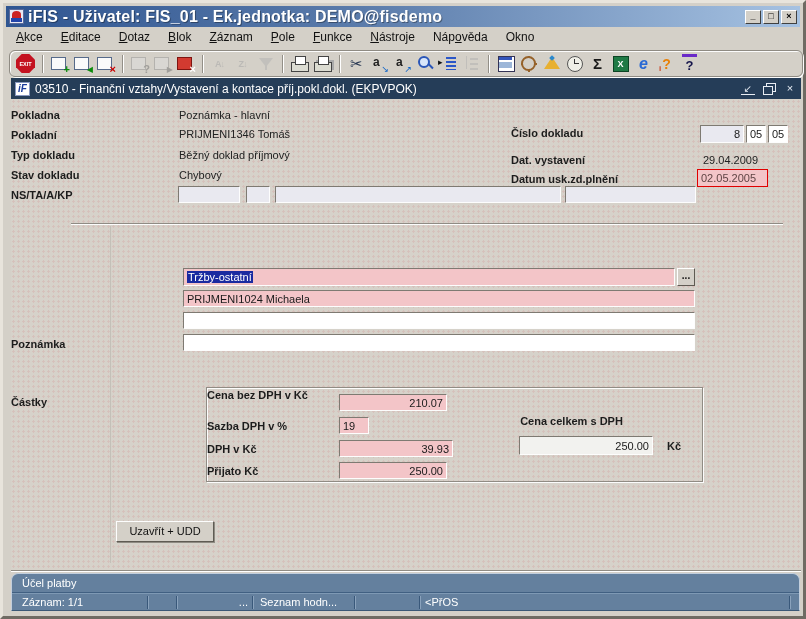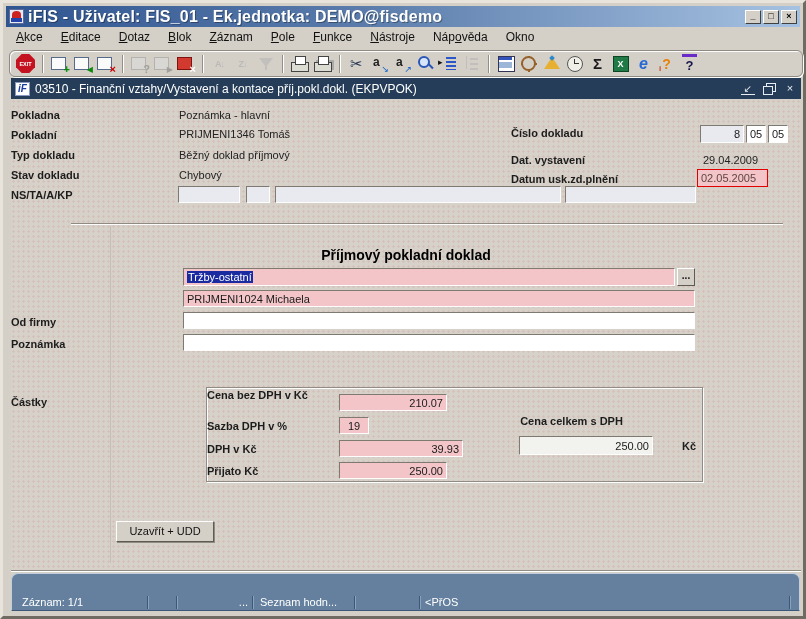--- a/index.html
+++ b/index.html
@@ -255,56 +255,57 @@
 
     <span class="flabel" style="left:500px;top:55px;width:179px">Dat. vystavení</span>
     <span class="fval" style="left:692px;top:55px">29.04.2009</span>
 
     <span class="flabel" style="left:500px;top:74px;width:179px">Datum usk.zd.plnění</span>
     <span class="field reqdate" style="left:686px;top:70px;width:71px;height:18px">02.05.2005</span>
 
     <div class="hdivider"></div>
     <div class="vfaint"></div>
 
-    <div class="heading">Příjmový pokladní doklad</div>
 
     <span class="field pink" style="left:172px;top:169px;width:492px;height:18px"><span class="sel">Tržby-ostatní</span></span>
     <span class="lovbtn" style="left:666px;top:169px">...</span>
 
     <span class="field pink" style="left:172px;top:191px;width:512px;height:17px">PRIJMENI1024 Michaela</span>
 
-    <span class="flabel" style="left:0;top:217px;width:168px">Od firmy</span>
     <span class="field" style="left:172px;top:213px;width:512px;height:17px"></span>
 
     <span class="flabel" style="left:0;top:239px;width:168px">Poznámka</span>
     <span class="field" style="left:172px;top:235px;width:512px;height:17px"></span>
 
     <span class="flabel" style="left:0;top:297px;width:160px">Částky</span>
     <div class="amountbox">
       <span class="flabel" style="left:0;top:1px;width:127px">Cena bez DPH v Kč</span>
       <span class="field pink num" style="left:132px;top:6px;width:108px;height:17px">210.07</span>
 
       <span class="flabel" style="left:0;top:32px;width:127px">Sazba DPH v %</span>
-      <span class="field pink" style="left:132px;top:29px;width:30px;height:17px;text-align:center">19</span>
+      <span class="field pink" style="left:132px;top:29px;width:30px;height:17px;text-align:left">19</span>
 
       <span class="flabel" style="left:0;top:55px;width:127px">DPH v Kč</span>
-      <span class="field pink num" style="left:132px;top:52px;width:124px;height:17px">39.93</span>
+      <span class="field pink num" style="left:132px;top:52px;width:114px;height:17px">39.93</span>
 
       <span class="flabel" style="left:0;top:77px;width:127px">Přijato Kč</span>
       <span class="field pink num" style="left:132px;top:74px;width:108px;height:17px">250.00</span>
 
       <span class="flabel" style="left:292px;top:27px;width:145px;text-align:center">Cena celkem s DPH</span>
       <span class="field num" style="left:312px;top:48px;width:134px;height:19px;background:#f2f2ef;padding-top:3px">250.00</span>
-      <span class="flabel" style="left:475px;top:52px;width:30px;text-align:left">Kč</span>
+      <span class="flabel" style="left:452px;top:52px;width:30px;text-align:center">Kč</span>
     </div>
 
     <span class="btn" style="left:105px;top:422px;width:98px;height:21px">Uzavřít + UDD</span>
   </div>
 
   <div class="statusbar">
+    <div class="hintrow">
+      <span class="hinttext">Účel platby</span>
+    </div>
     <div class="cellrow">
       <span class="scell" style="left:10px">Záznam: 1/1</span>
       <span class="sdiv" style="left:135px"></span>
       <span class="sdiv" style="left:164px"></span>
       <span class="scell" style="left:168px;width:68px;text-align:right">...</span>
       <span class="sdiv" style="left:240px"></span>
       <span class="scell" style="left:248px">Seznam hodn...</span>
       <span class="sdiv" style="left:342px"></span>
       <span class="sdiv" style="left:407px"></span>
       <span class="scell" style="left:413px">&lt;PřOS</span>

